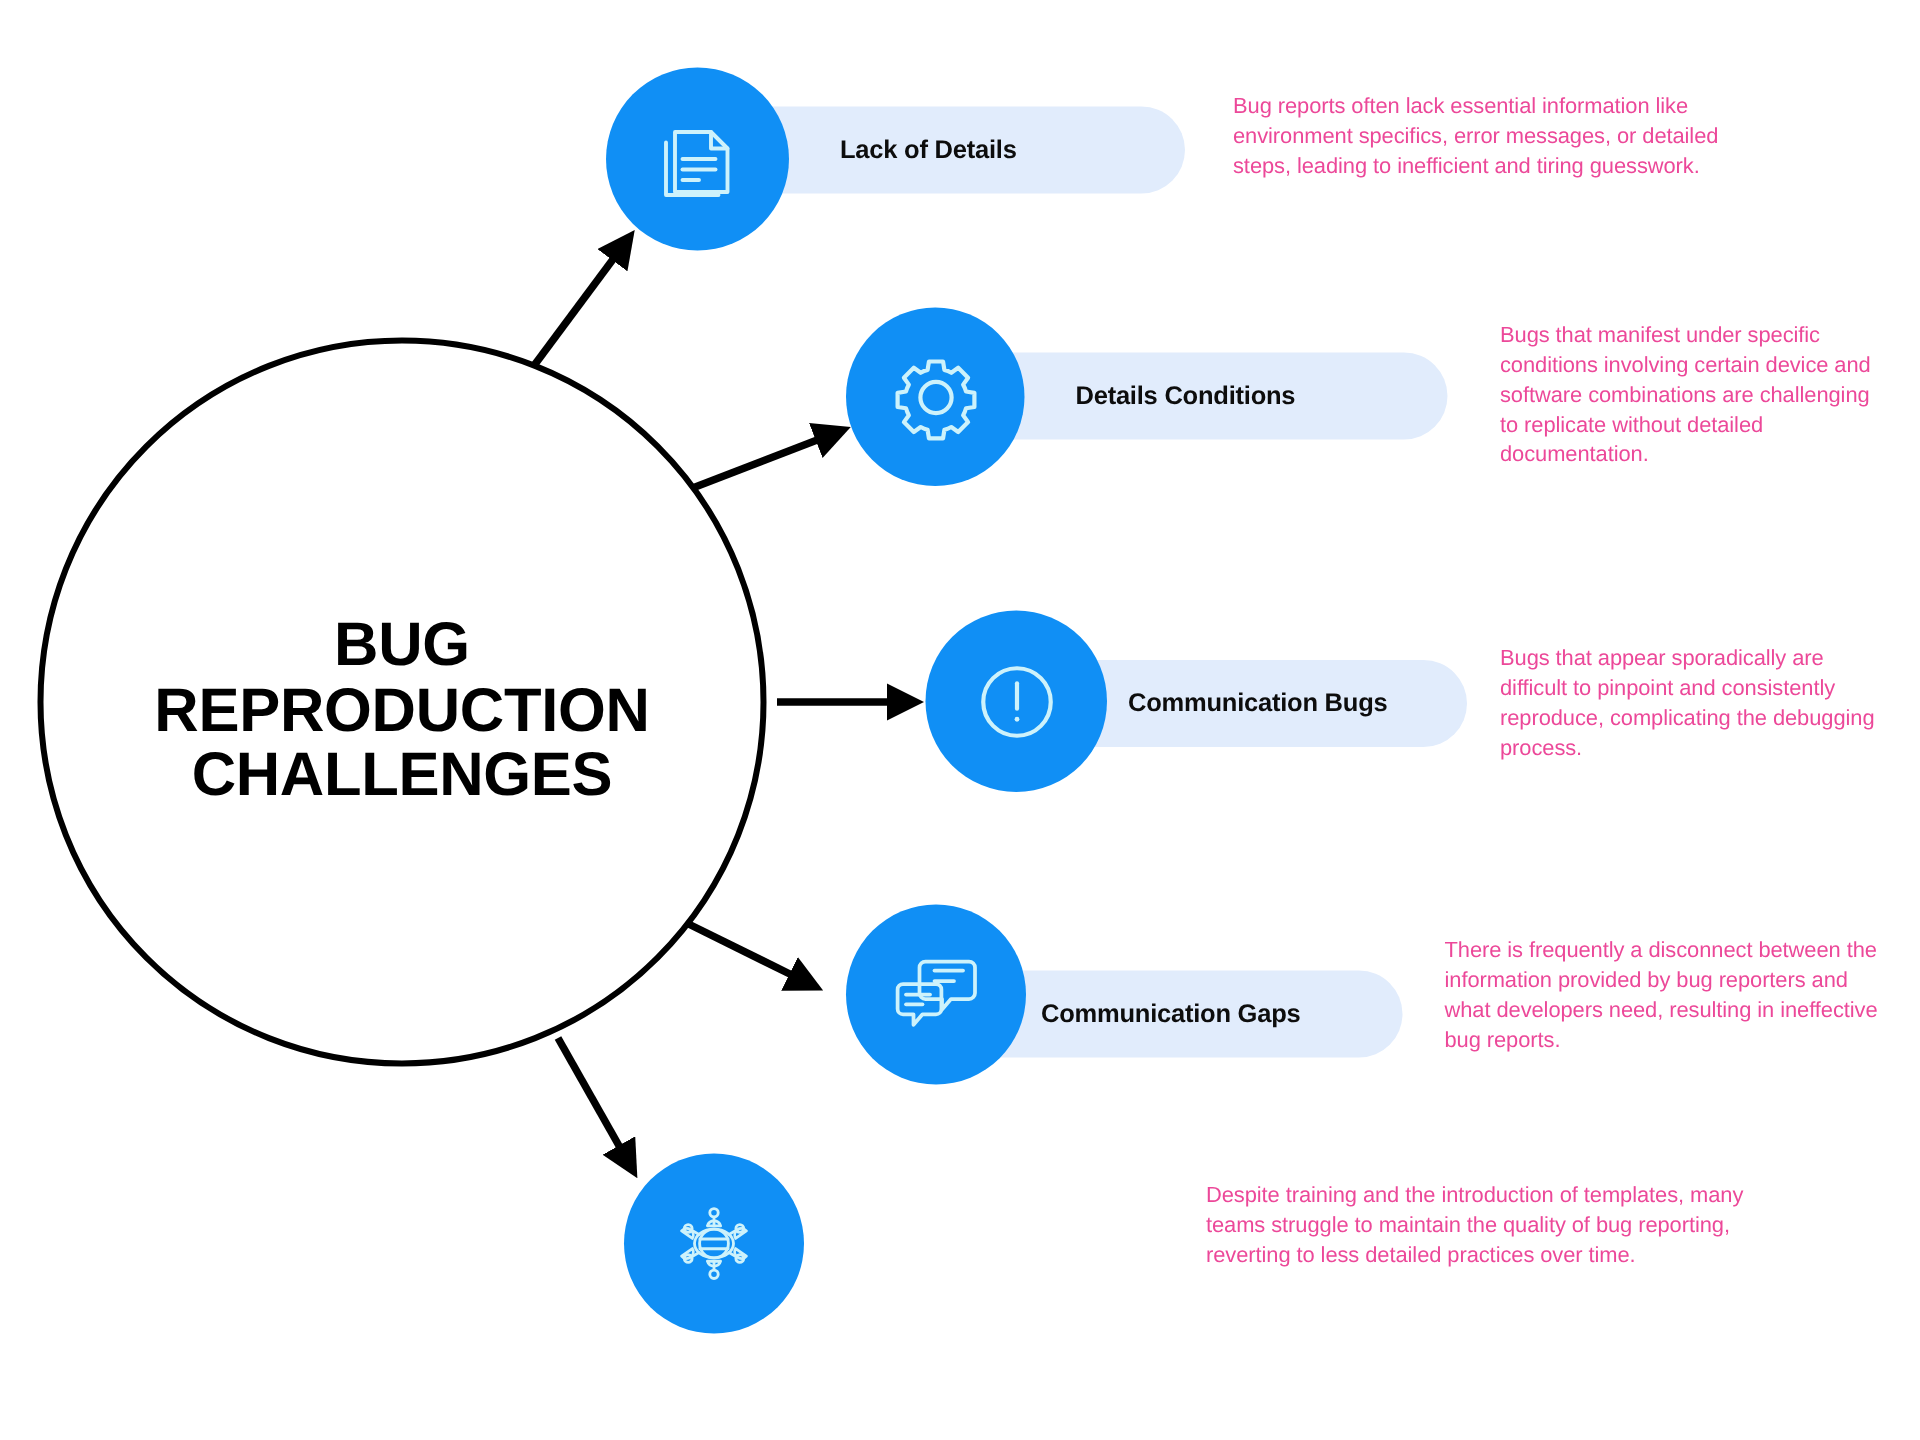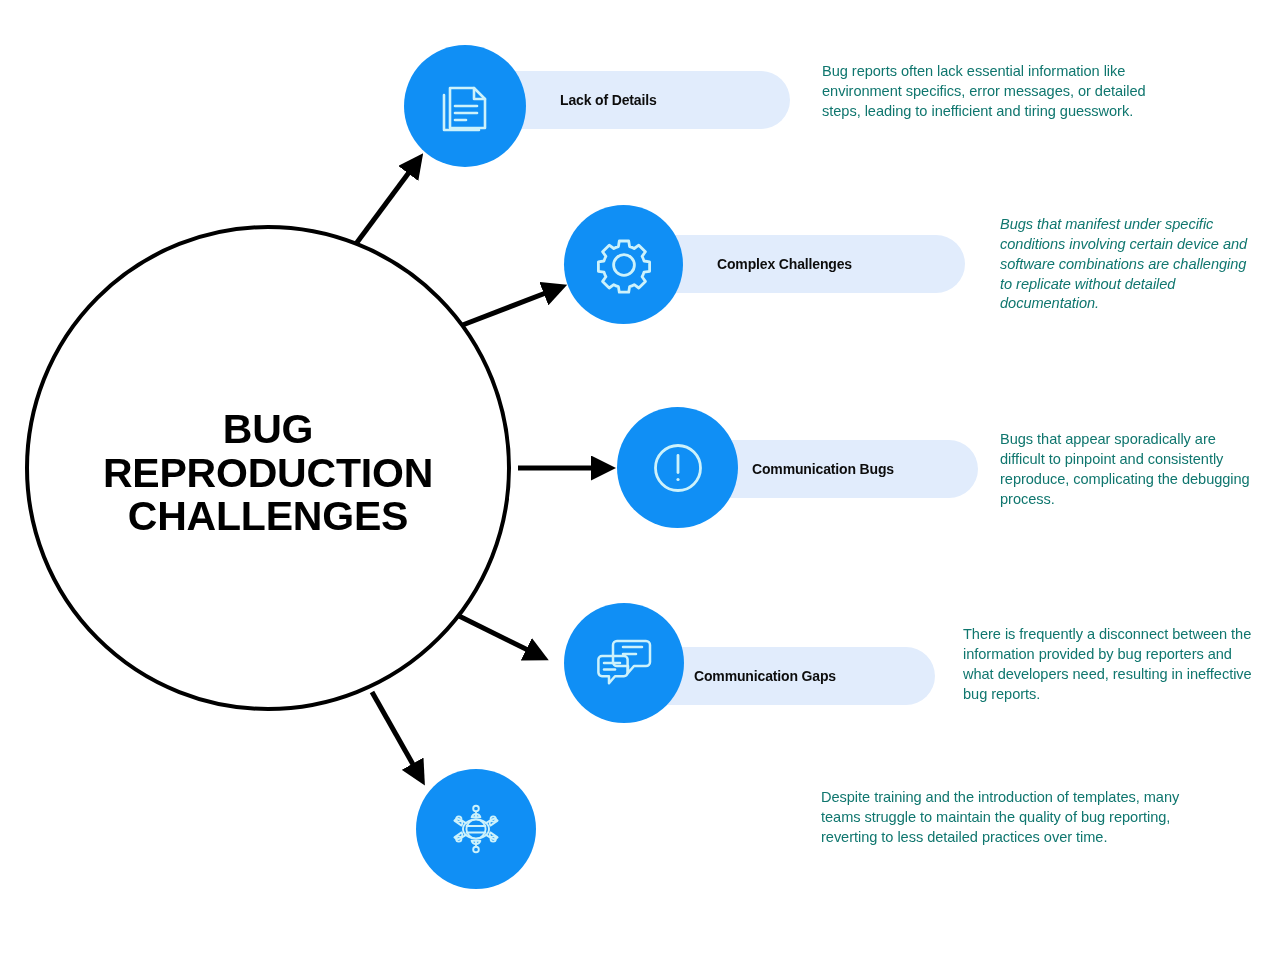--- a/index.html
+++ b/index.html
@@ -64,42 +64,42 @@
   .pill {
     position: absolute;
     height: 58px;
     border-radius: 29px;
     background: #e1ecfc;
     display: flex;
     align-items: center;
     box-sizing: border-box;
   }
   .pill-label {
-    font-size: 14px;
+    font-size: 17px;
     font-weight: 700;
     color: #0d0d0d;
     letter-spacing: -0.15px;
     white-space: nowrap;
   }
 
   .icon-circle {
     position: absolute;
     border-radius: 50%;
     background: #108ff5;
     display: flex;
     align-items: center;
     justify-content: center;
   }
   .icon-circle svg { display: block; }
 
   .desc {
     position: absolute;
     font-size: 14.6px;
     line-height: 1.36;
-    color: #0f766e;
+    color: #ec4899;
     letter-spacing: -0.05px;
   }
 </style>
 </head>
 <body>
 
 <div id="infographic">
 
   <svg class="arrows-layer" viewBox="0 0 1280 960" width="1280" height="960">
     <defs>
@@ -133,31 +133,31 @@
         <path d="M7 19 v35 h35"></path>
         <path d="M18 30 h22"></path>
         <path d="M18 37 h22"></path>
         <path d="M18 44 h11"></path>
       </g>
     </svg>
   </div>
   <div class="desc" style="left:822px; top:62px; width:348px;">Bug reports often lack essential information like environment specifics, error messages, or detailed steps, leading to inefficient and tiring guesswork.</div>
 
   <div class="pill" style="left:580px; top:235px; width:385px; padding-left:137px;">
-    <span class="pill-label">Complex Challenges</span>
+    <span class="pill-label">Details Conditions</span>
   </div>
   <div class="icon-circle" style="left:564px; top:205px; width:119px; height:119px;">
     <svg width="58" height="58" viewBox="0 0 58 58">
       <g fill="none" stroke="#cdf2fb" stroke-width="2.8" stroke-linejoin="round" stroke-linecap="round">
         <path d="M24.3 5 h9.4 l0.9 5.6 a19 19 0 0 1 4.6 1.9 l4.6-3.3 6.6 6.6 -3.3 4.6 a19 19 0 0 1 1.9 4.6 l5.6 0.9 v9.4 l-5.6 0.9 a19 19 0 0 1 -1.9 4.6 l3.3 4.6 -6.6 6.6 -4.6-3.3 a19 19 0 0 1 -4.6 1.9 l-0.9 5.6 h-9.4 l-0.9-5.6 a19 19 0 0 1 -4.6-1.9 l-4.6 3.3 -6.6-6.6 3.3-4.6 a19 19 0 0 1 -1.9-4.6 l-5.6-0.9 v-9.4 l5.6-0.9 a19 19 0 0 1 1.9-4.6 l-3.3-4.6 6.6-6.6 4.6 3.3 a19 19 0 0 1 4.6-1.9 z"></path>
         <circle cx="29" cy="29" r="10.4"></circle>
       </g>
     </svg>
   </div>
-  <div class="desc" style="left:1000px; top:215px; width:248px;font-style:italic;">Bugs that manifest under specific conditions involving certain device and software combinations are challenging to replicate without detailed documentation.</div>
+  <div class="desc" style="left:1000px; top:215px; width:248px;">Bugs that manifest under specific conditions involving certain device and software combinations are challenging to replicate without detailed documentation.</div>
 
   <div class="pill" style="left:634px; top:440px; width:344px; padding-left:118px;">
     <span class="pill-label">Communication Bugs</span>
   </div>
   <div class="icon-circle" style="left:617px; top:407px; width:121px; height:121px;">
     <svg width="58" height="58" viewBox="0 0 58 58">
       <g fill="none" stroke="#cdf2fb" stroke-width="2.8" stroke-linecap="round">
         <circle cx="29" cy="29" r="22.5"></circle>
         <path d="M29 16.5 v17"></path>
         <circle cx="29" cy="40.5" r="1.6" fill="#cdf2fb" stroke="none"></circle>
@@ -212,15 +212,15 @@
 
         <path d="M31 14.5 v4.2"></path>
         <path d="M31 43.4 v4.2"></path>
         <path d="M17 22.6 l4 2.4"></path>
         <path d="M45 22.6 l-4 2.4"></path>
         <path d="M17 39.4 l4-2.4"></path>
         <path d="M45 39.4 l-4-2.4"></path>
       </g>
     </svg>
   </div>
-  <div class="desc" style="left:804px; top:788px; width:390px;margin-left:17px;">Despite training and the introduction of templates, many teams struggle to maintain the quality of bug reporting, reverting to less detailed practices over time.</div>
+  <div class="desc" style="left:804px; top:788px; width:390px;">Despite training and the introduction of templates, many teams struggle to maintain the quality of bug reporting, reverting to less detailed practices over time.</div>
 
 </div>
 
 </body></html>

